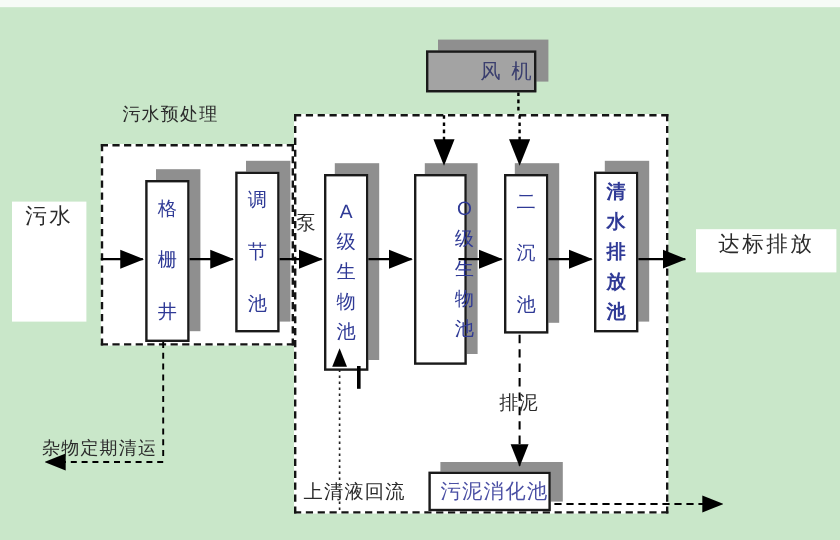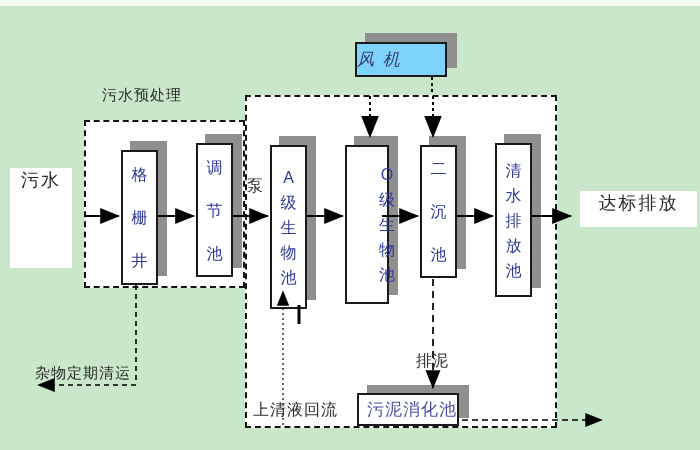--- a/index.html
+++ b/index.html
@@ -11,55 +11,55 @@
   }
   .top-strip{position:absolute;left:0;top:0;width:700px;height:6px;background:#f6fbf6;}
   .box-dashed{position:absolute;background:#ffffff;border:2px dashed #141414;box-sizing:border-box;}
   .pretreat-box{left:84px;top:120px;width:161px;height:168px;}
   .main-box{left:245px;top:95px;width:312px;height:333px;}
   .plain-box{position:absolute;background:#ffffff;display:flex;align-items:flex-start;justify-content:center;}
   .influent-box{left:10px;top:168px;width:62px;height:100px;font-size:18px;letter-spacing:2px;color:#2b2b2b;}
   .effluent-box{left:580px;top:191px;width:117px;height:36px;font-size:18px;letter-spacing:2px;color:#2b2b2b;}
   .fan-box{
     position:absolute;left:355px;top:42px;width:92px;height:35px;
-    background:#7dd3fc;border:2px solid #1a1a1a;box-sizing:border-box;
+    background:#a3a3a3;border:2px solid #1a1a1a;box-sizing:border-box;
     box-shadow:10px -9px 0 #8f8f8f;
-    display:flex;align-items:center;justify-content:flex-start;
-    font-size:17px;color:#3a3e6e;letter-spacing:2px;font-style:italic;
+    display:flex;align-items:center;justify-content:flex-end;
+    font-size:17px;color:#3a3e6e;letter-spacing:2px;
   }
   .tank{
     position:absolute;width:37px;background:#fff;border:2px solid #1a1a1a;box-sizing:border-box;
     box-shadow:9px -9px 0 #8f8f8f;
     display:flex;align-items:center;justify-content:center;
   }
   .t-grid{left:121px;top:150px;height:135px;}
   .t-reg{left:196px;top:143px;height:134px;}
   .t-a{left:270px;top:145px;height:164px;}
   .t-o{left:345px;top:145px;height:159px;padding-left:40px;}
   .t-sed{left:420px;top:145px;height:133px;}
-  .t-clean{left:495px;top:143px;height:154px;}
+  .t-clean{left:495px;top:143px;height:134px;font-weight:bold;}
   .vtext{
     width:18px;word-break:break-all;text-align:center;
     font-size:16px;color:#2f3a96;
   }
   .lh3{line-height:43px;}
   .lh5{line-height:25px;}
   .digestion-box{
     position:absolute;left:357px;top:393px;width:102px;height:33px;
     background:#fff;border:2px solid #1a1a1a;box-sizing:border-box;
     box-shadow:10px -8px 0 #8f8f8f;
     display:flex;align-items:center;justify-content:flex-end;
     font-size:17px;color:#4a4fa4;letter-spacing:1px;
   }
   .lbl{position:absolute;white-space:nowrap;color:#2b2b2b;}
   .lbl-pretreat{left:102px;top:86px;font-size:15px;letter-spacing:1px;}
   .lbl-pump{left:247px;top:176px;font-size:16px;}
   .lbl-debris{left:35px;top:364px;font-size:15px;letter-spacing:1px;}
   .lbl-return{left:253px;top:400px;font-size:16px;letter-spacing:1px;}
-  .lbl-painitext{left:416px;top:351px;font-size:16px;}
+  .lbl-painitext{left:416px;top:326px;font-size:16px;}
   .lbl-excess{left:464px;top:397px;font-size:16px;}
   .overlay{position:absolute;left:0;top:0;pointer-events:none;}
 </style>
 </head>
 <body>
 
 <div class="stage">
 
   <div class="top-strip"></div>
 

